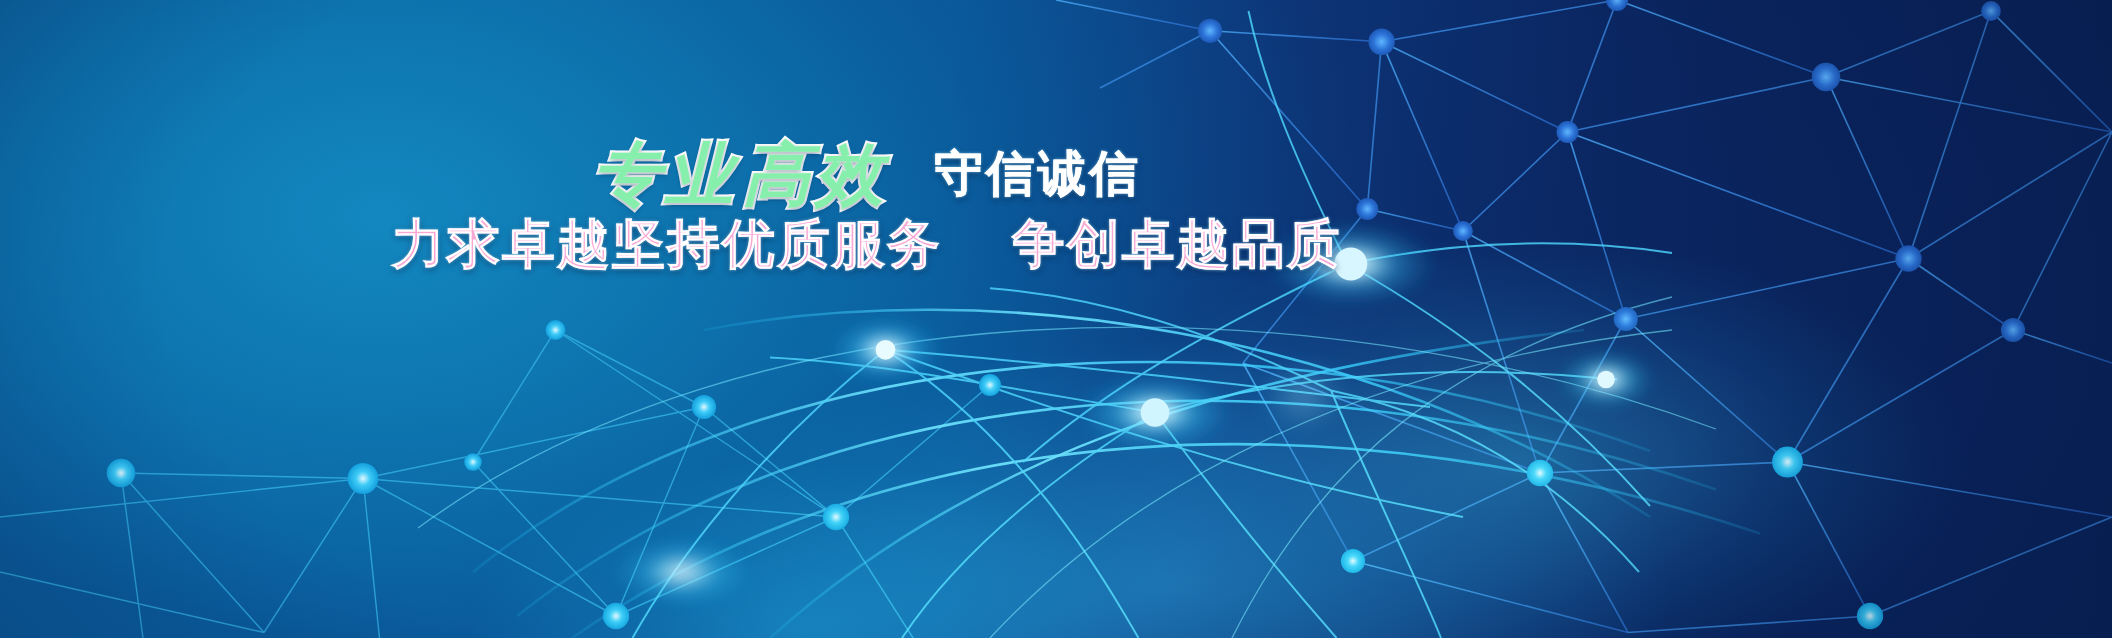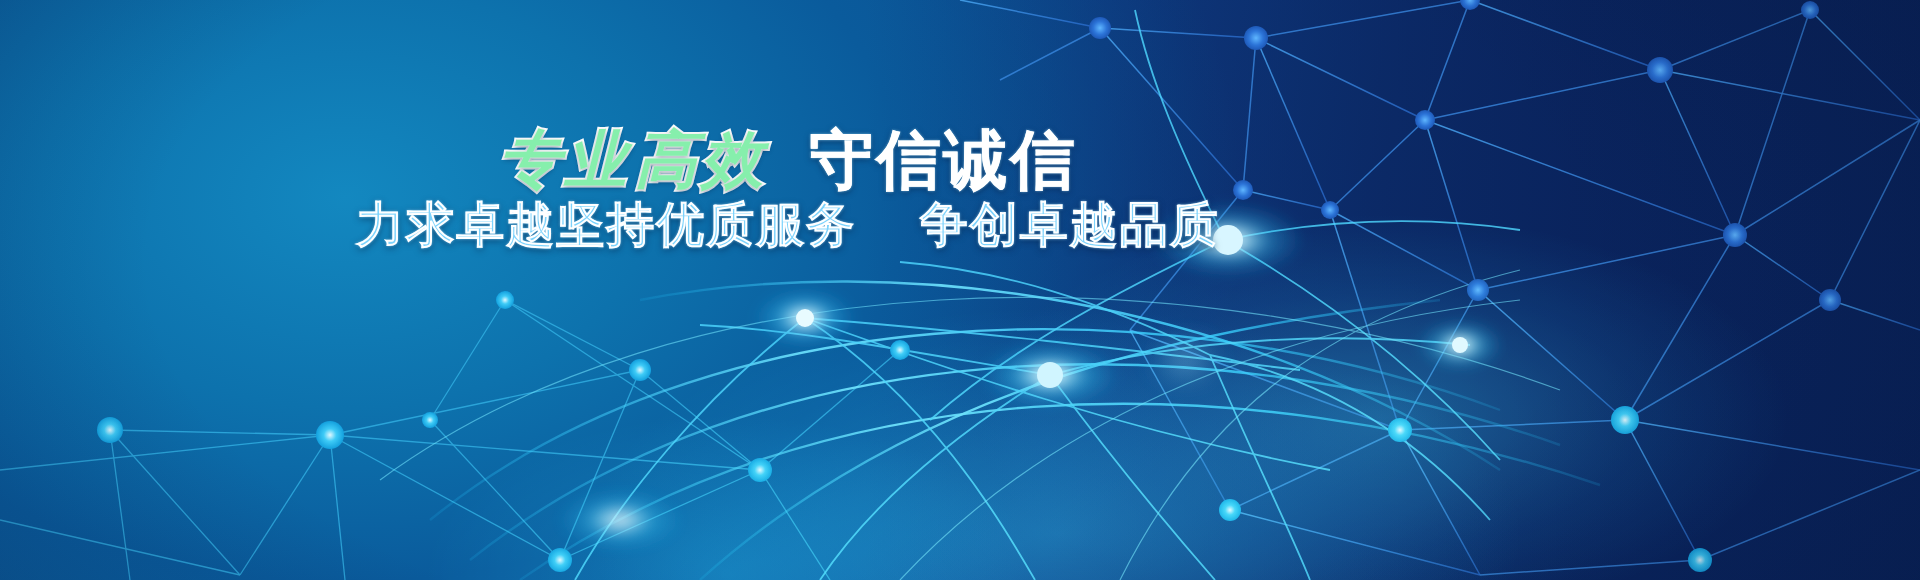--- a/index.html
+++ b/index.html
@@ -81,38 +81,38 @@
     font-style:italic;
     letter-spacing:4px;
     color:#86efac;
     -webkit-text-stroke:4px #ffffff;
     paint-order:stroke fill;
     text-shadow:0 0 2px rgba(255,255,255,.95), 0 2px 5px rgba(3,24,60,.45);
     vertical-align:middle;
   }
   .line1-sub {
     font-family:"DejaVu Sans", sans-serif;
-    font-size:64px;
+    font-size:44px;
     font-weight:700;
     letter-spacing:3px;
     color:#ffffff;
     -webkit-text-stroke:0.5px #ffffff;
     text-shadow:0 0 3px rgba(160,225,255,.85), 0 2px 6px rgba(3,24,60,.55);
     margin-left:38px;
     vertical-align:middle;
   }
 
   .line2 {
     white-space:nowrap;
     font-family:"DejaVu Sans", sans-serif;
     font-size:48px;
     font-weight:700;
     letter-spacing:2px;
     line-height:1.1;
-    color:#7dd3fc;
+    color:#f9a8d4;
     -webkit-text-stroke:0.5px #ffffff;
     text-shadow:0 0 3px rgba(150,220,255,.9), 0 2px 7px rgba(3,24,60,.6);
     margin-top:4px;
   }
   .line2 .gap { display:inline-block; width:26px; }
 </style>
 </head>
 <body>
 
 <div class="banner">

